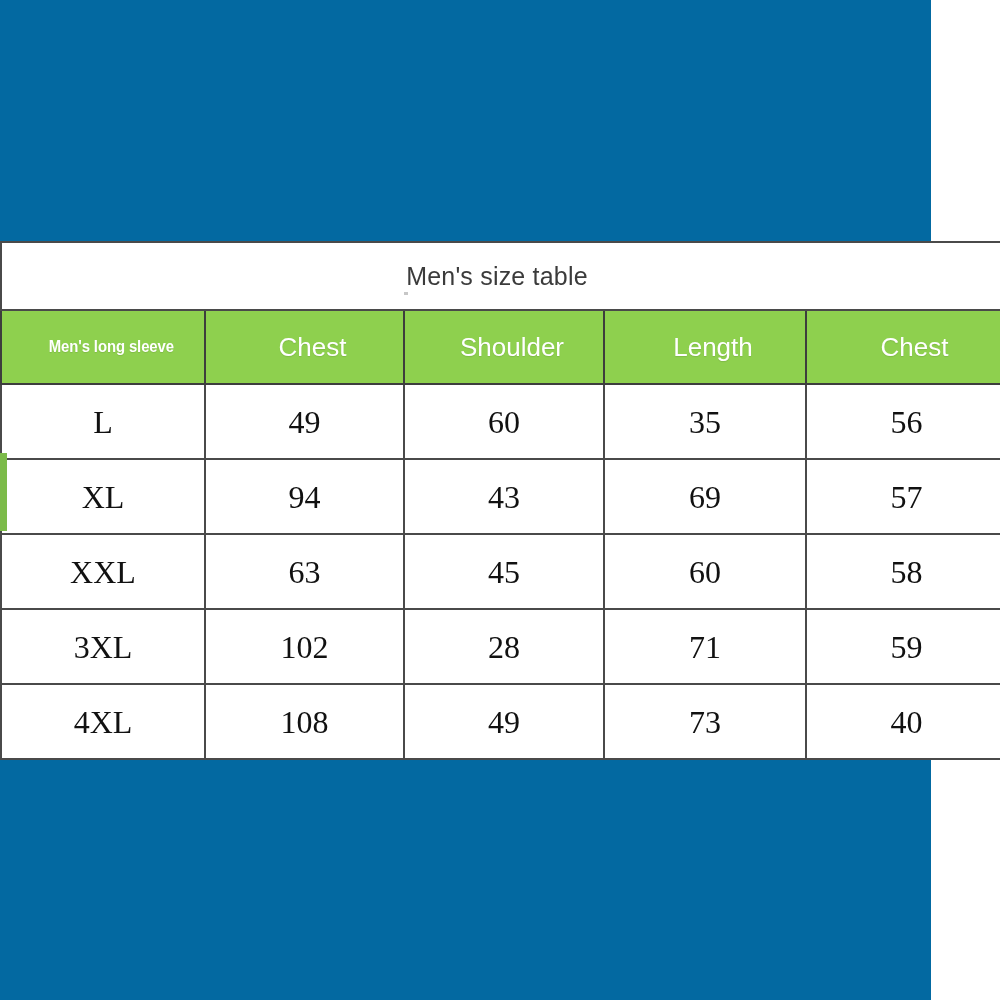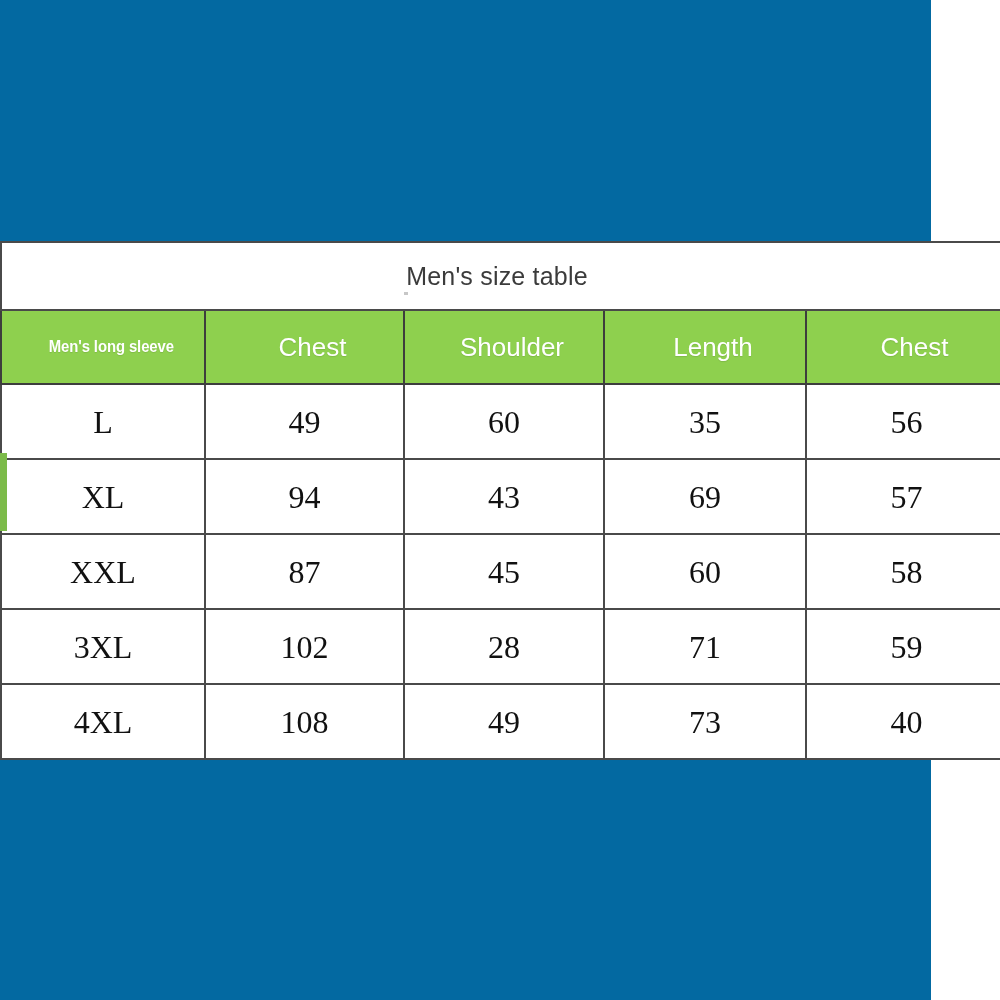--- a/index.html
+++ b/index.html
@@ -209,21 +209,21 @@
         <td>
           <span class="cell-val">57</span>
         </td>
       </tr>
 
       <tr class="data-row">
         <td>
           <span class="cell-val">XXL</span>
         </td>
         <td>
-          <span class="cell-val">87</span>
+          <span class="cell-val">63</span>
         </td>
         <td>
           <span class="cell-val">45</span>
         </td>
         <td>
           <span class="cell-val">60</span>
         </td>
         <td>
           <span class="cell-val">58</span>
         </td>

